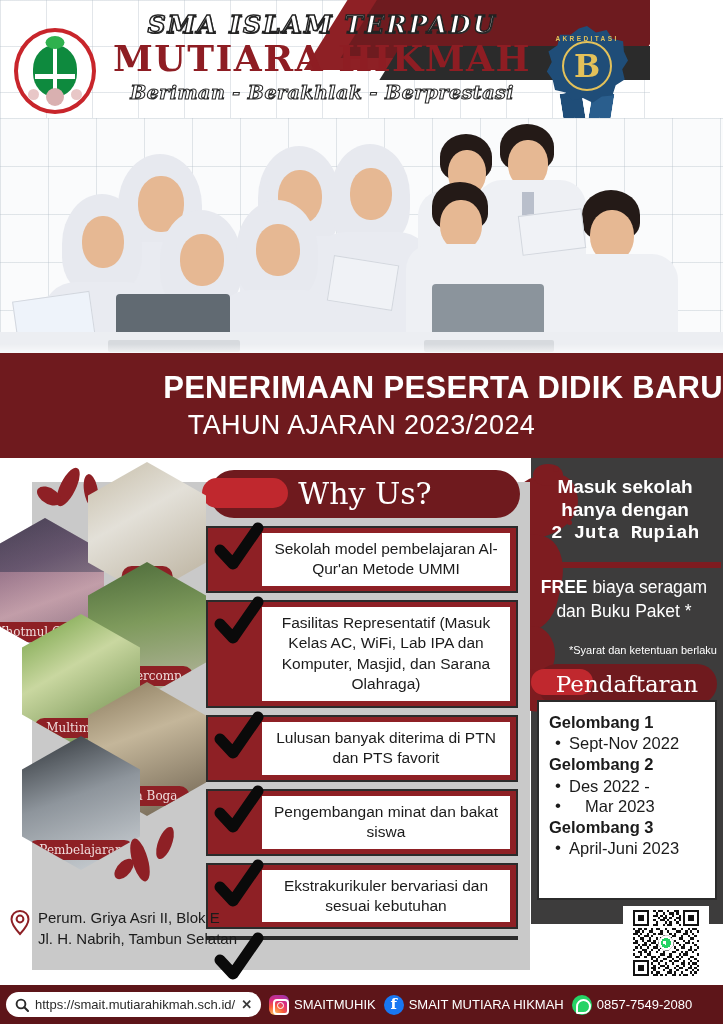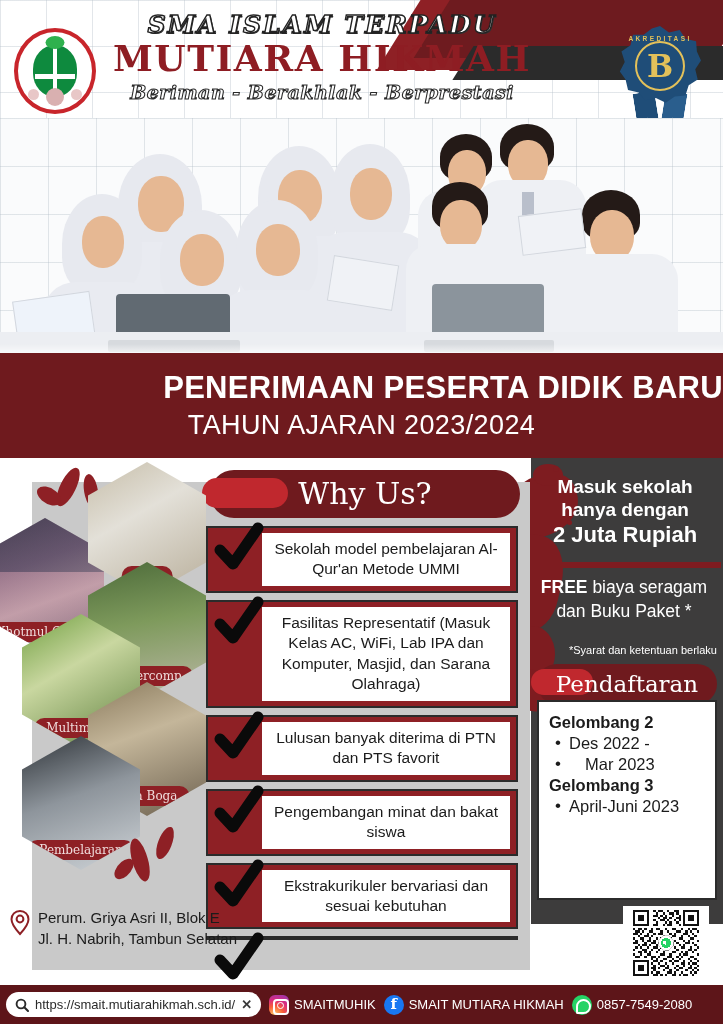--- a/index.html
+++ b/index.html
@@ -4,21 +4,21 @@
 <style>
   * { box-sizing: border-box; margin: 0; padding: 0; }
   html, body {
     width: 723px; height: 1024px;
     font-family: "Liberation Sans", sans-serif;
     background: #ffffff; overflow: hidden;
   }
   .poster { position: relative; width: 723px; height: 1024px; overflow: hidden; background:#fff; }
 
   
-  .header { position: absolute; left:0; top:0; width:723px; height:122px; background:#ffffff; overflow:hidden; }
+  .header { position: absolute; left:0; top:0; width:650px; height:122px; background:#ffffff; overflow:hidden; }
   .grid-bg {
     position:absolute; inset:0;
     background-image:
       linear-gradient(to right, rgba(180,190,200,.38) 1px, transparent 1px),
       linear-gradient(to bottom, rgba(180,190,200,.38) 1px, transparent 1px);
     background-size: 46px 46px;
   }
   .hdr-shape-a { position:absolute; right:-20px; top:-46px; width:330px; height:116px;
      background:#8e2025; transform: skewX(-32deg); }
   .hdr-shape-b { position:absolute; right:-10px; top:-4px; width:300px; height:62px;
@@ -105,21 +105,21 @@
   .splatter { position:absolute; background:#7e1c20; }
   .sp1 { left:-28px; top:18px; width:76px; height:60px; border-radius:60% 40% 55% 45%; transform:rotate(-18deg); }
   .sp2 { left:-34px; top:76px; width:64px; height:96px; border-radius:52% 48% 42% 58%; transform:rotate(12deg); }
   .sp3 { left:-20px; top:168px; width:44px; height:56px; border-radius:50%; }
   .sp4 { left:-30px; top:212px; width:58px; height:40px; border-radius:45% 55% 50% 50%; transform:rotate(20deg); }
   .sp5 { left:2px; top:6px; width:30px; height:22px; border-radius:50%; }
   .sp-dot { position:absolute; background:#7e1c20; border-radius:50%; }
 
   .promo1 { position:absolute; right:8px; top:18px; width:180px; color:#fff; text-align:center; }
   .promo1 .l { font-size:19px; line-height:1.2; font-weight:700; }
-  .promo1 .b { font-size:22px; line-height:1.2; font-weight:700; }
+  .promo1 .b { font-size:19px; line-height:1.2; font-weight:700;font-family:Liberation Mono, monospace; }
   .promo-div { position:absolute; right:2px; top:104px; width:196px; height:6px; background:#7e1c20; }
   .promo2 { position:absolute; right:8px; top:118px; width:182px; color:#fff; text-align:center; }
   .promo2 .l { font-size:17.5px; line-height:1.35; }
   .promo2 .b { font-weight:700; }
   .promo-note { position:absolute; right:6px; top:186px; width:186px; color:#fff;
      font-size:11px; text-align:right; }
 
   
   .pendaftaran-wrap { position:absolute; right:6px; top:206px; width:180px; }
   .pd-pill { position:relative; width:180px; height:40px; background:#6f1a1e;
@@ -333,20 +333,24 @@
       <div class="l">dan Buku Paket *</div>
     </div>
     <div class="promo-note">*Syarat dan ketentuan berlaku</div>
 
     <div class="pendaftaran-wrap">
       <div class="pd-pill">
         <div class="pd-tab"></div>
         <div class="pd-title">Pendaftaran</div>
       </div>
       <div class="pd-box">
+        <div>
+          <div class="pd-h">Gelombang 1</div>
+          <div class="pd-li">Sept-Nov 2022</div>
+        </div>
         <div>
           <div class="pd-h">Gelombang 2</div>
           <div class="pd-li">Des 2022 -</div>
           <div class="pd-li" style="padding-left:36px;">Mar 2023</div>
         </div>
         <div>
           <div class="pd-h">Gelombang 3</div>
           <div class="pd-li">April-Juni 2023</div>
         </div>
       </div>

